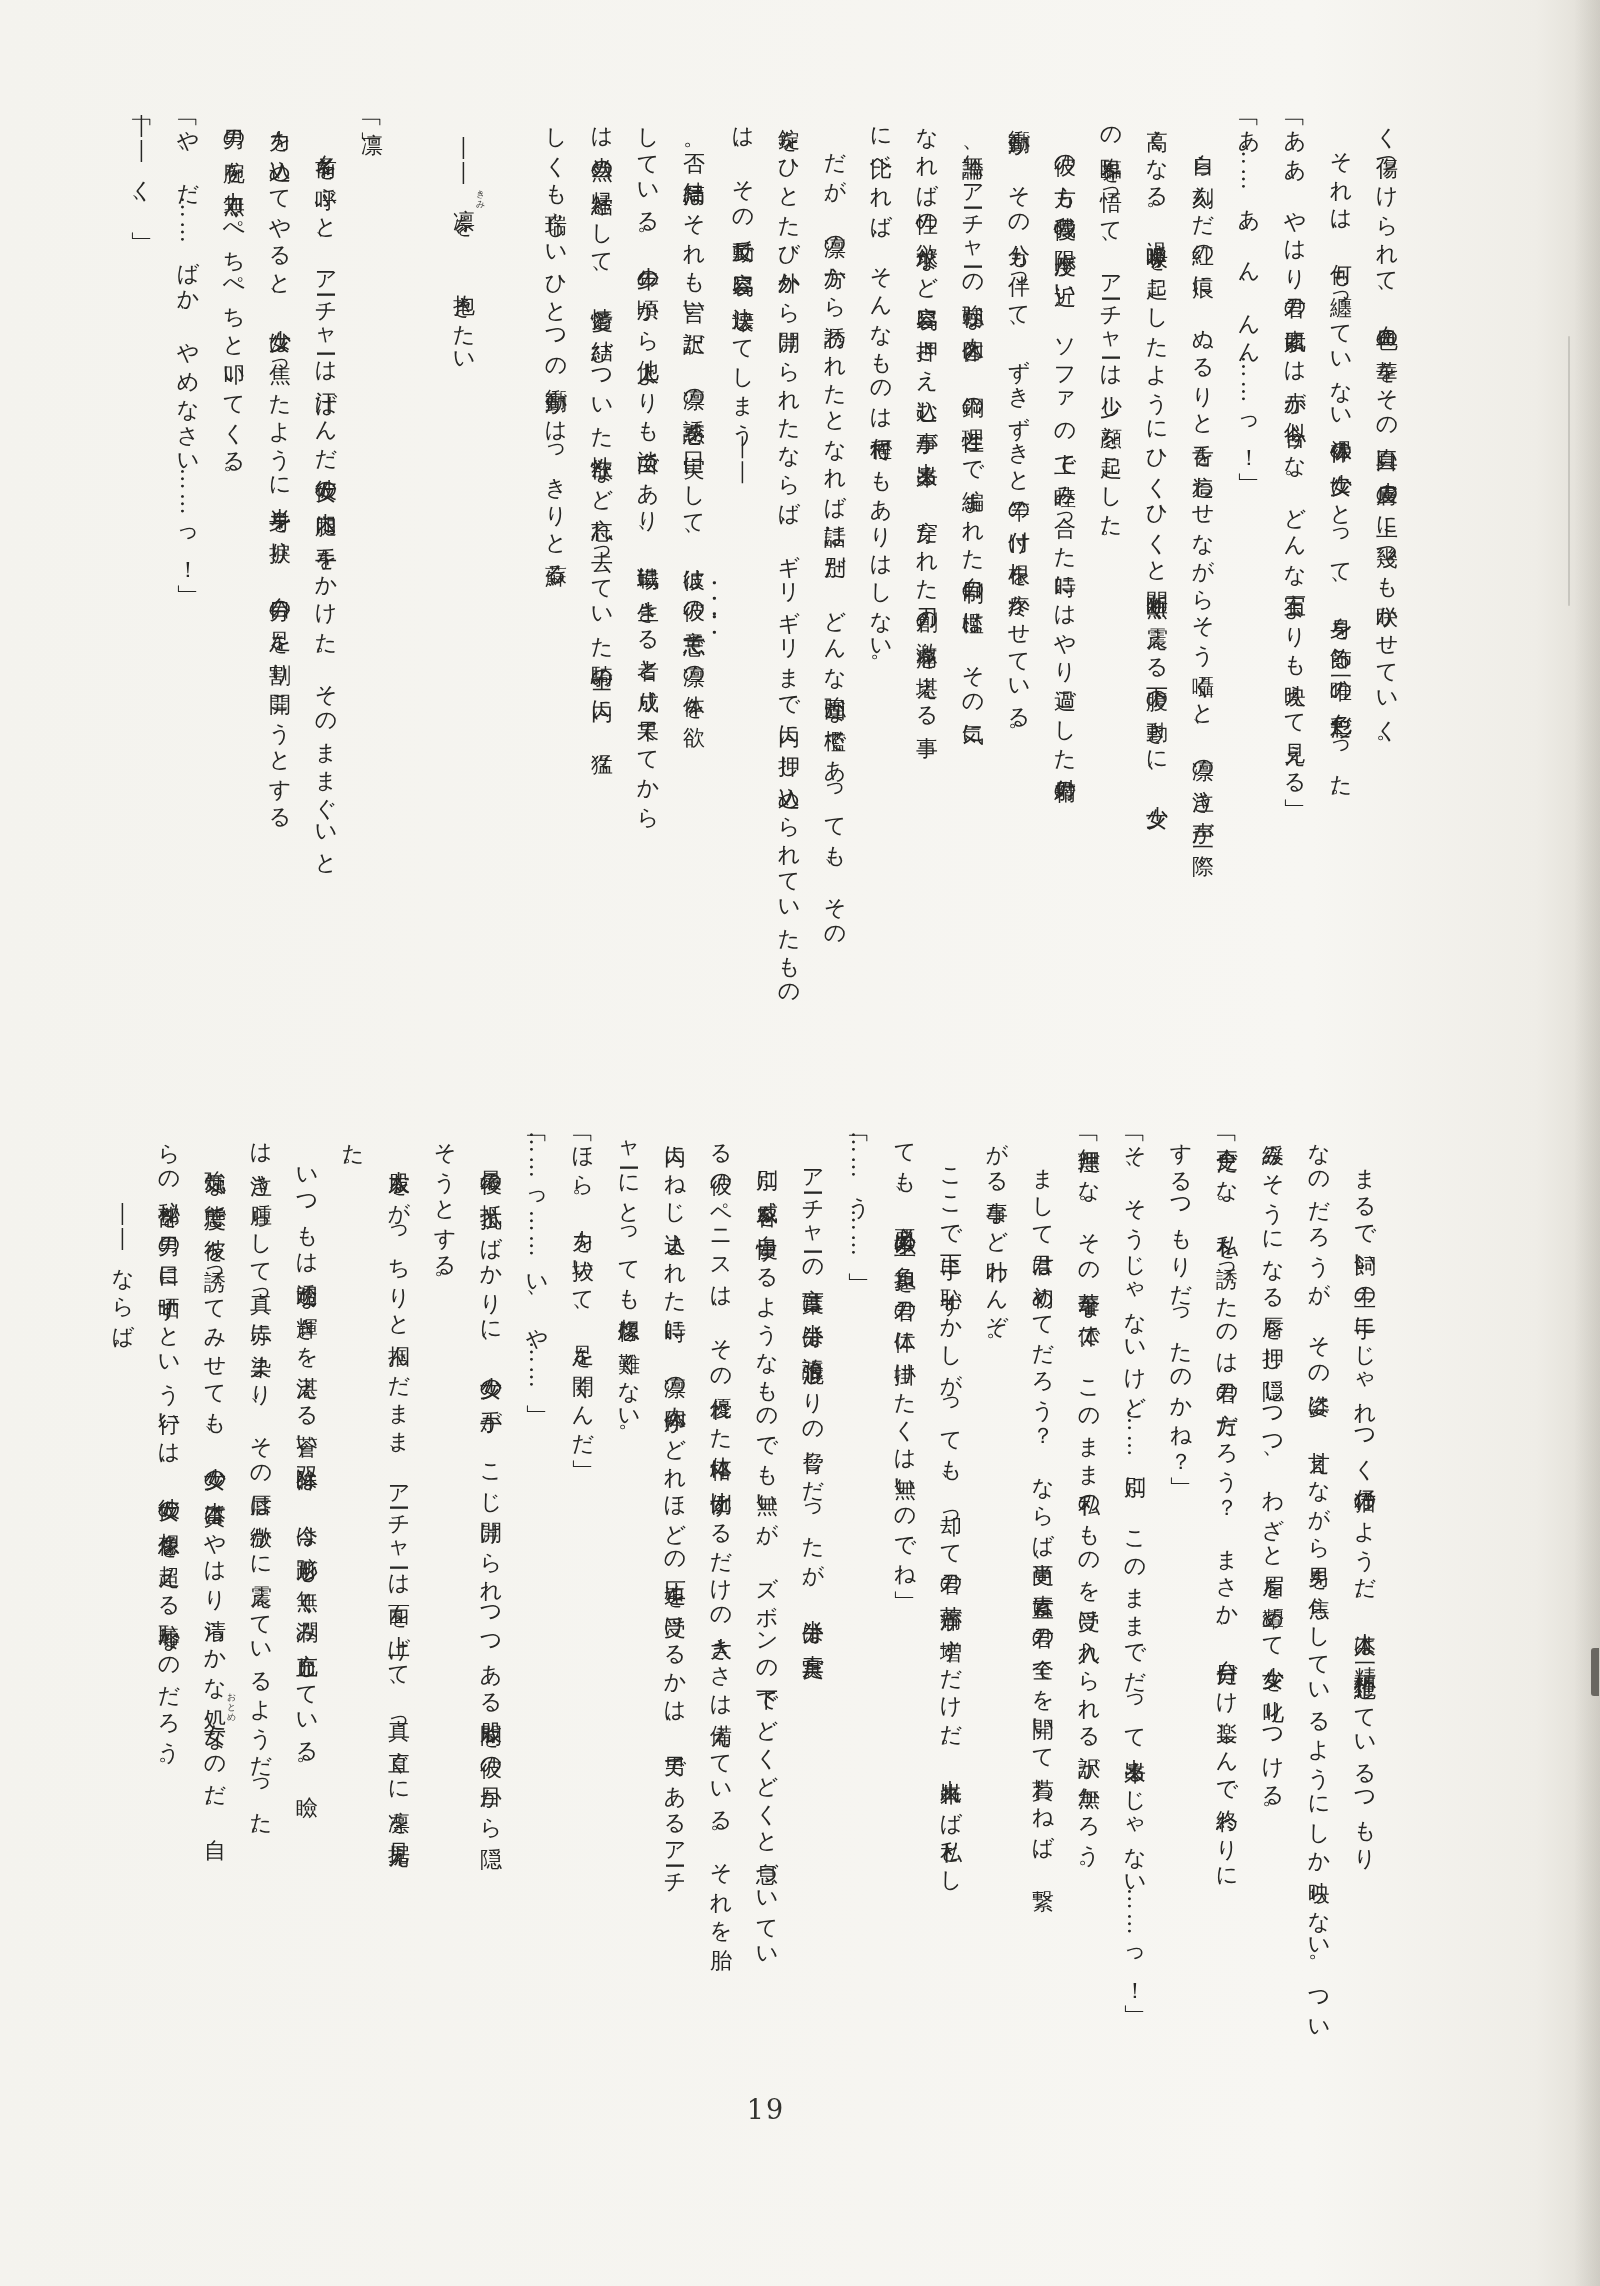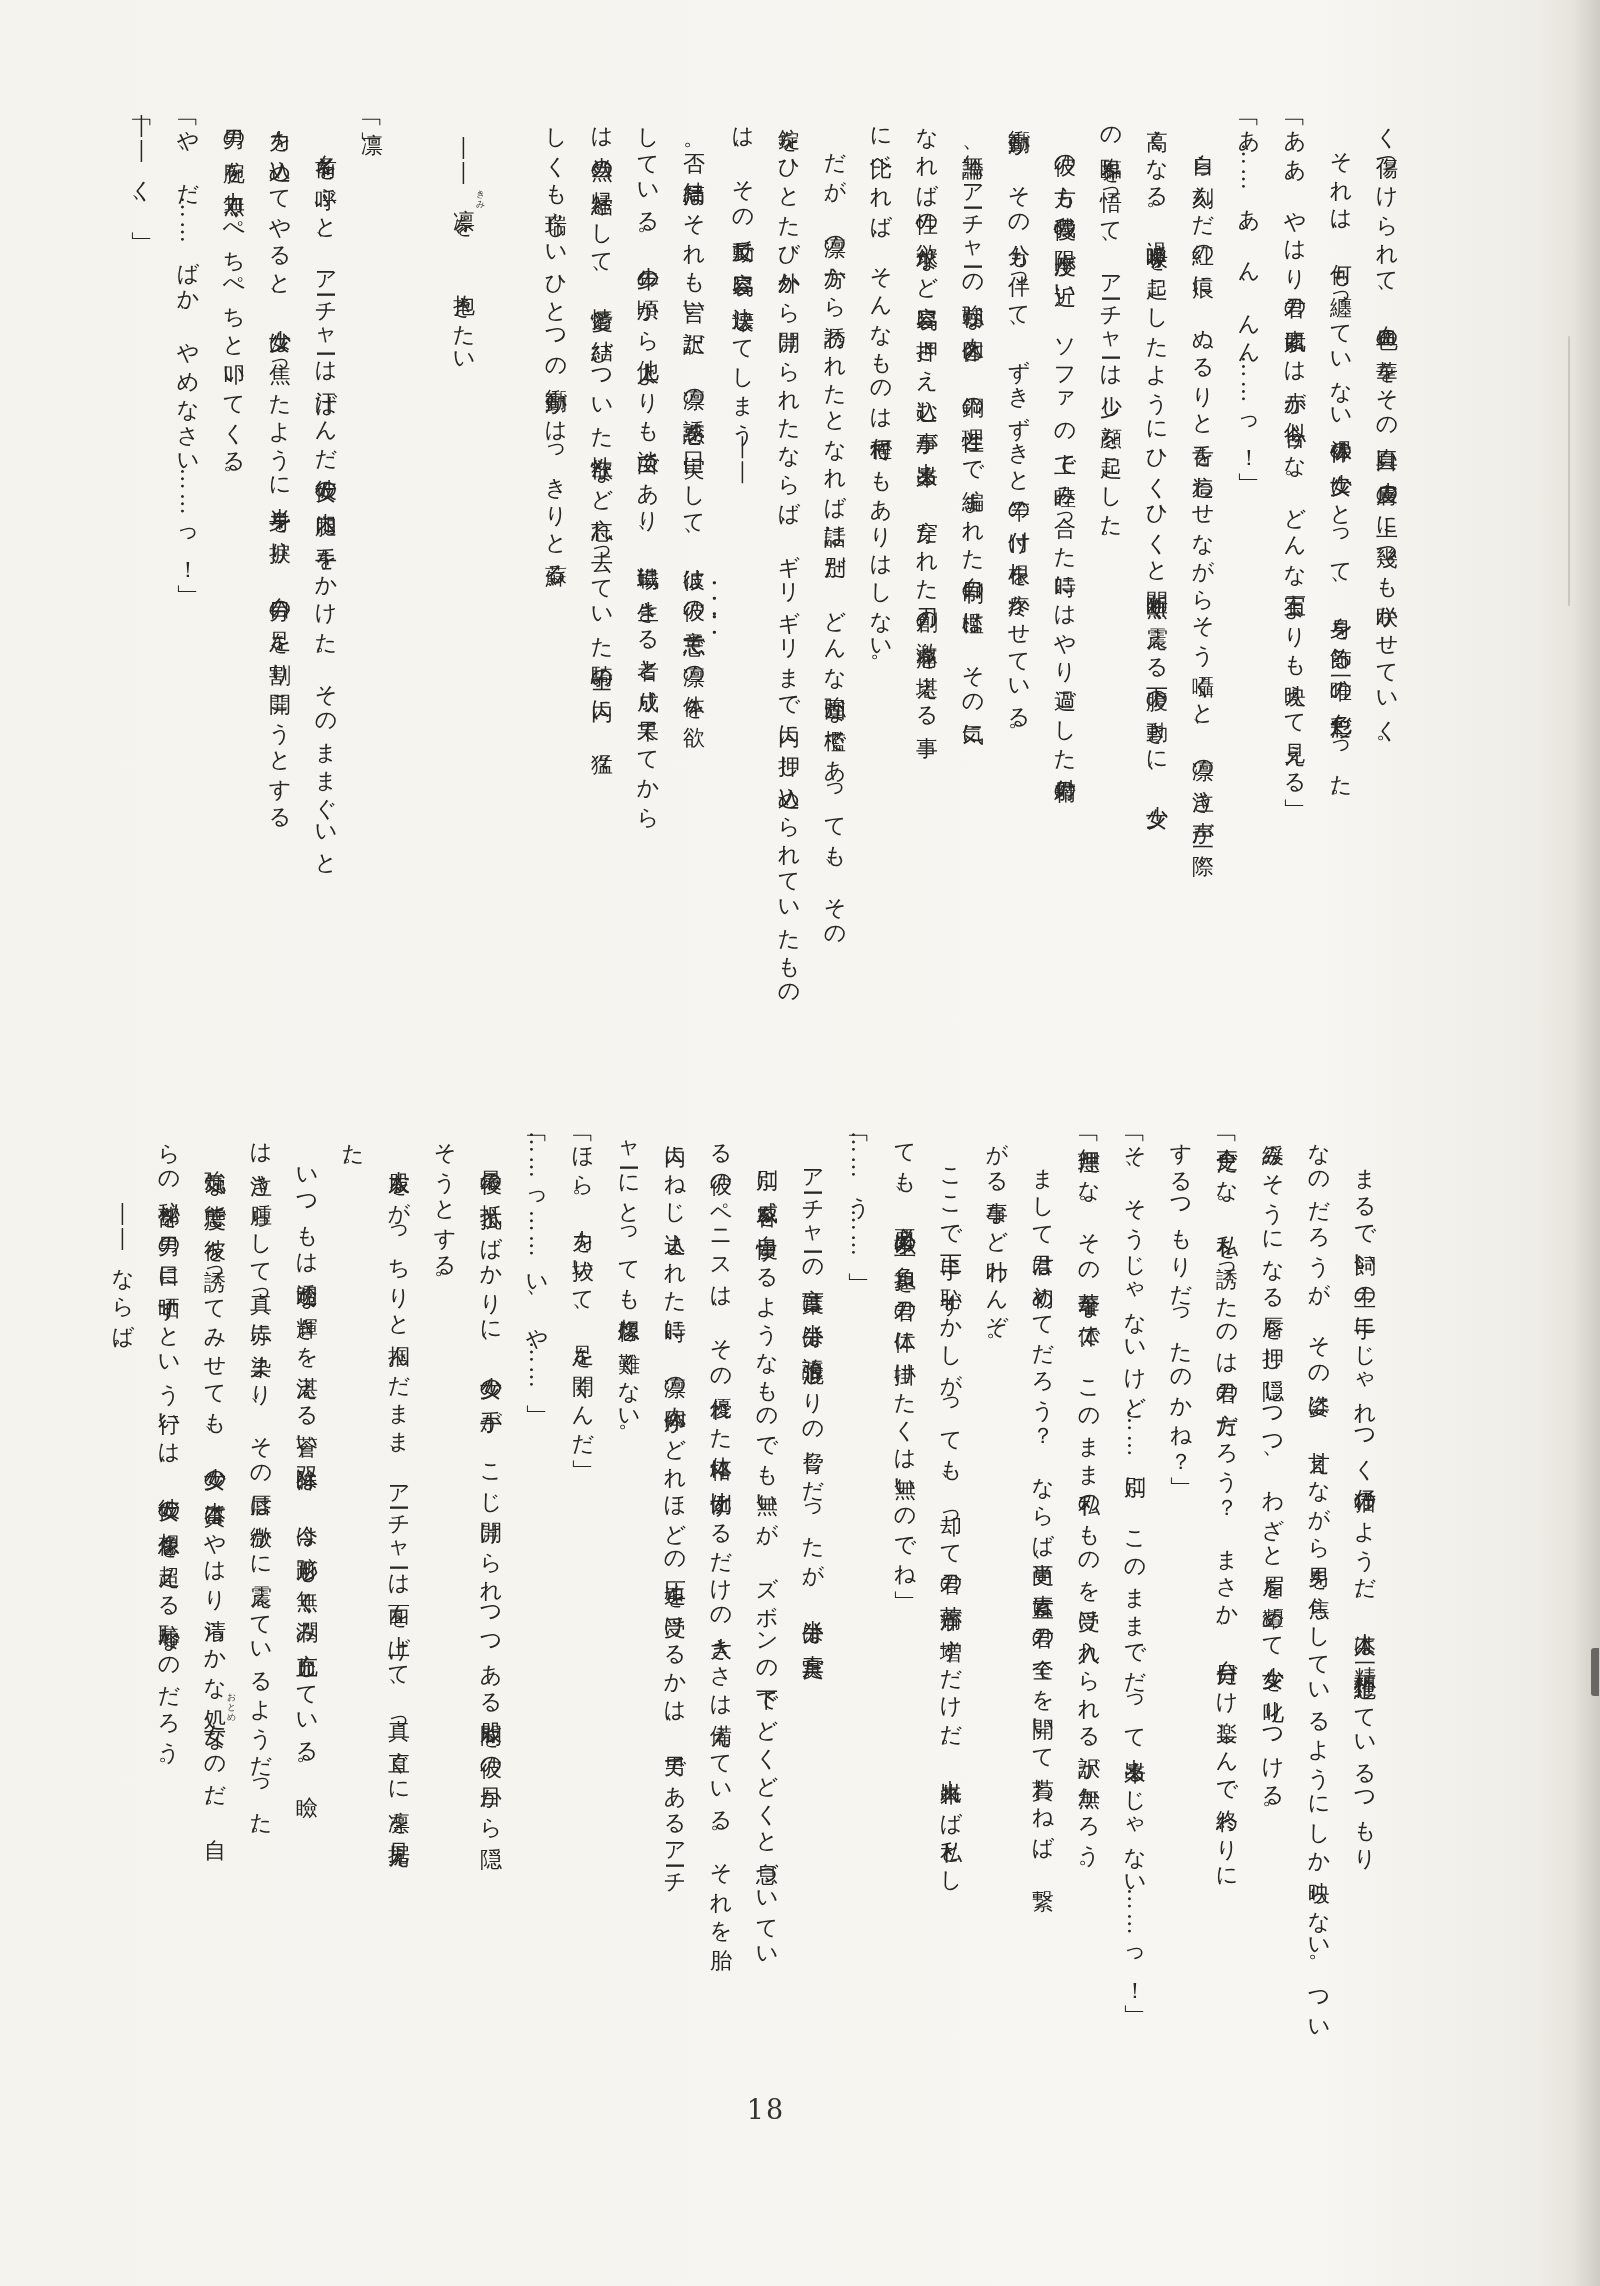--- a/index.html
+++ b/index.html
@@ -110,14 +110,14 @@
       <div class="line" style="text-indent: 0px;"><span>そうとする。</span></div>
       <div class="line" style="text-indent: 25px;"><span>太股をがっちりと掴んだまま、アーチャーは面を上げて、真っ直ぐに凛を見据え</span></div>
       <div class="line" style="text-indent: 0px;"><span>た。</span></div>
       <div class="line" style="text-indent: 25px;"><span>いつもは透明な輝きを湛える蒼い双眸は、今は跡形も無く潤み充血している。瞼</span></div>
       <div class="line" style="text-indent: 0px;"><span>は泣き腫らして真っ赤に染まり、その唇は微かに震えているようだった。</span></div>
       <div class="line" style="text-indent: 25px;"><span>強気な態度で彼を誘ってみせても、少女の本質はやはり清らかな</span><ruby>処女<rt>おとめ</rt></ruby><span>なのだ。自</span></div>
       <div class="line" style="text-indent: 0px;"><span>らの秘部を男の目に晒すという行いは、彼女の想像を超える恥辱なのだろう。</span></div>
       <div class="line" style="text-indent: 75px;"><span>――ならば。</span></div>
     </div>
 
-  <div class="page-number">18</div>
+  <div class="page-number">19</div>
 </div>
 
 </body></html>

